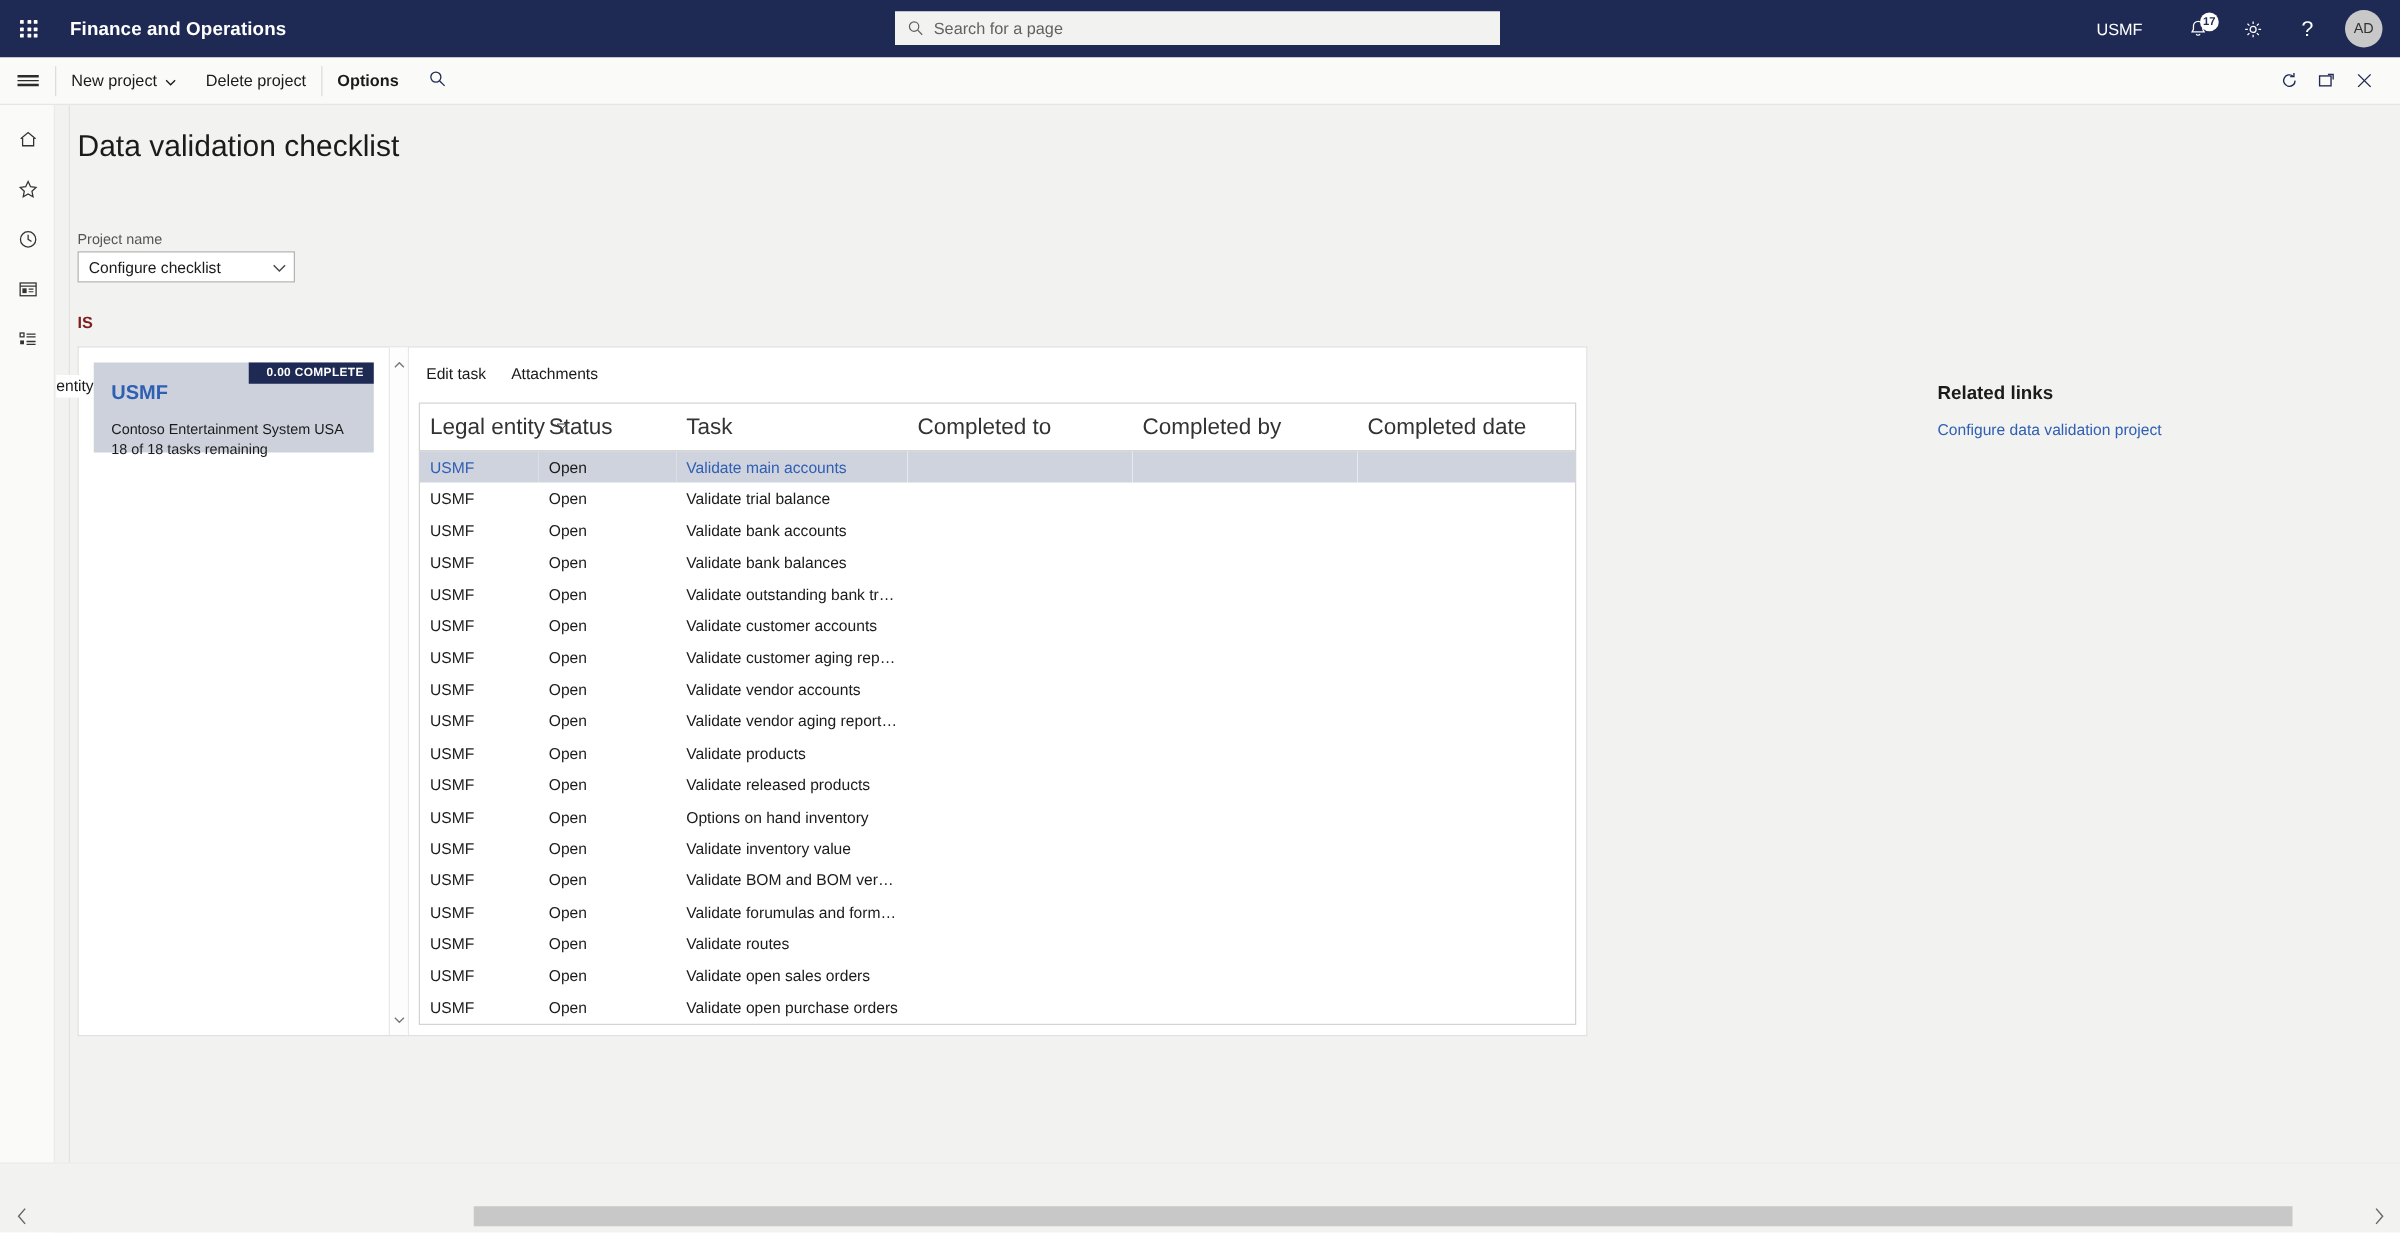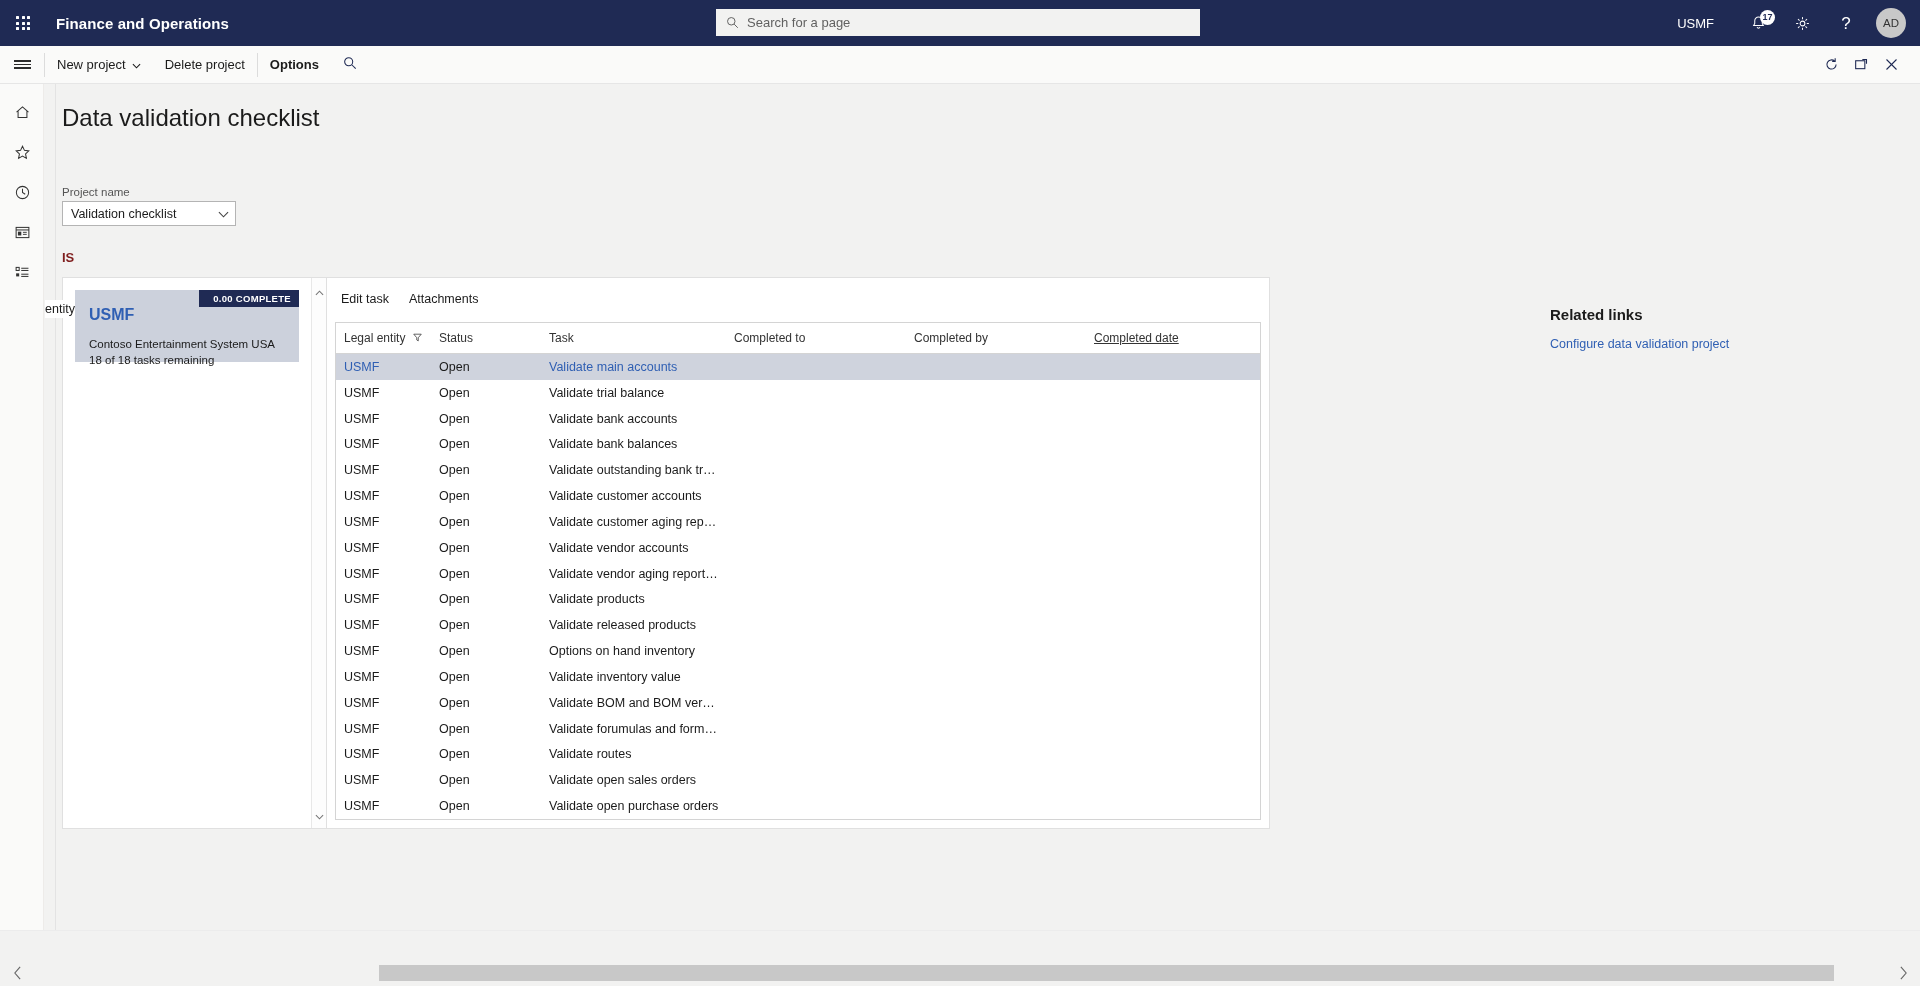--- a/index.html
+++ b/index.html
@@ -161,37 +161,37 @@
   }
 
   .tablewrap {
     margin: 0 8px 8px 8px; border: 1px solid #d4d4d4; flex: 1 1 auto;
     display: flex; overflow: hidden;
   }
   table.datagrid {
     width: 100%; border-collapse: collapse; table-layout: fixed;
   }
   table.datagrid th {
-    text-align: left; font-size: 12px; font-weight: normal; color: #333;
+    text-align: left; font-size: 18px; font-weight: normal; color: #333;
     padding: 8px 6px 8px 8px; border-bottom: 1px solid #d4d4d4;
     background: #ffffff; white-space: nowrap;
   }
   table.datagrid td {
     font-size: 12.5px; color: #1b1b1b; padding: 5px 6px 5px 8px;
     height: 24px; white-space: nowrap; overflow: hidden; text-overflow: ellipsis;
   }
   tr.selected td { background: #cfd3dd; }
   tr.selected td.c-le { color: #2f5fb3; }
   tr.selected td.c-task { color: #2f5fb3; }
   .col-le   { width: 95px; }
   .col-st   { width: 110px; }
   .col-task { width: 185px; }
   .col-asg  { width: 180px; }
   .col-cby  { width: 180px; }
-  .col-cdt  { width: 175px; text-decoration: underline; }
+  .col-cdt  { width: 175px; }
 
   
   .rightpane {
     position: absolute; right: 0; top: 0; width: 370px; padding: 222px 0 0 0;
   }
   .rl-title { font-size: 15px; font-weight: bold; color: #1b1b1b; margin-bottom: 14px; }
   .rl-link { font-size: 12.5px; color: #2f5fb3; cursor: pointer; }
 
   
   .bottombar {
@@ -383,21 +383,21 @@
   </div>
 
   <div class="content">
     <div class="content-leftstrip"></div>
 
     <div class="page-title">Data validation checklist</div>
 
     <div class="fieldwrap">
       <div class="fieldlabel">Project name</div>
       <div class="combo">
-        <span>Validation checklist</span>
+        <span>Configure checklist</span>
         <span>
           <svg width="11" height="7" viewBox="0 0 12 7">
               <path d="M1 1l5 5 5-5" fill="none" stroke="#444" stroke-width="1.2"></path>
             </svg>
         </span>
       </div>
     </div>
 
     <div class="sectionlabel">IS</div>
 

